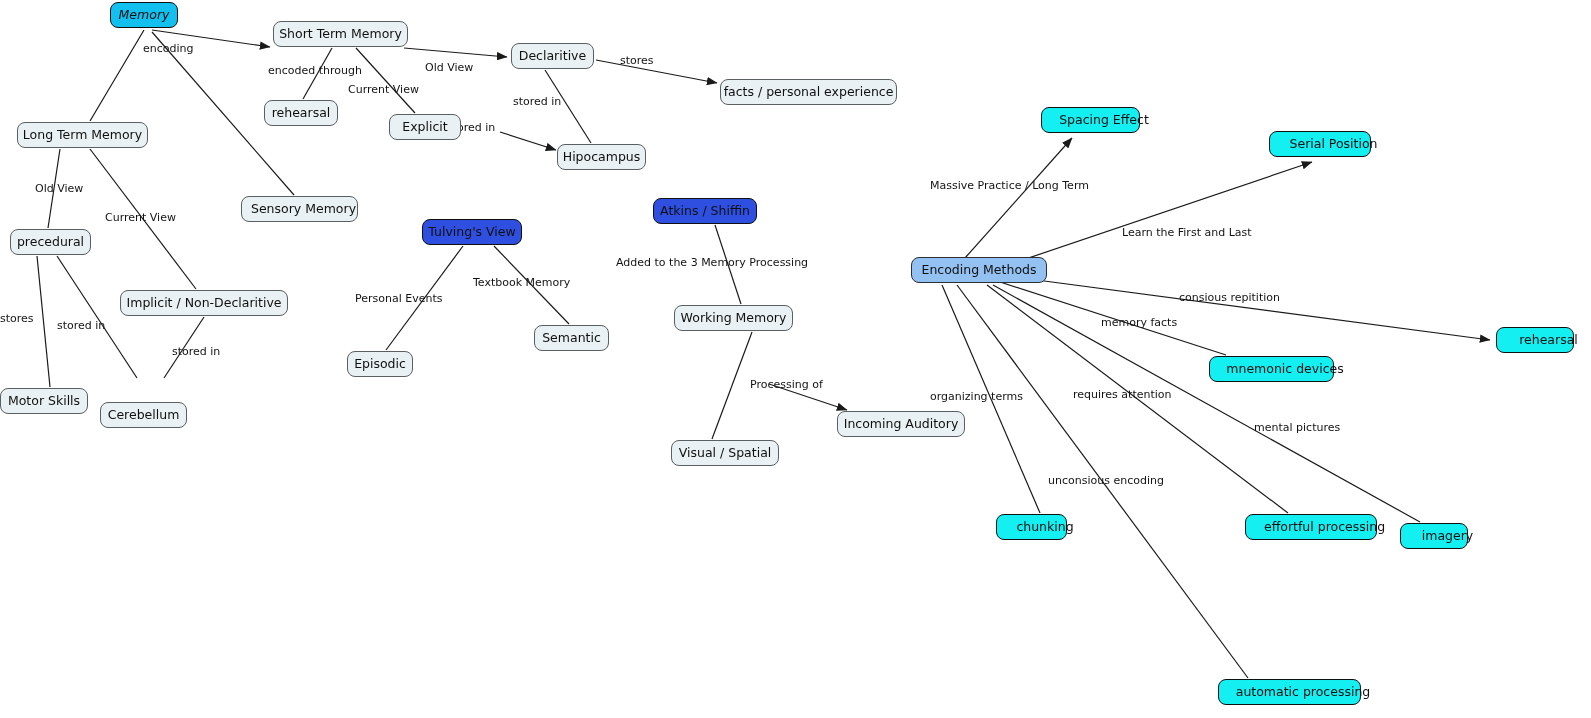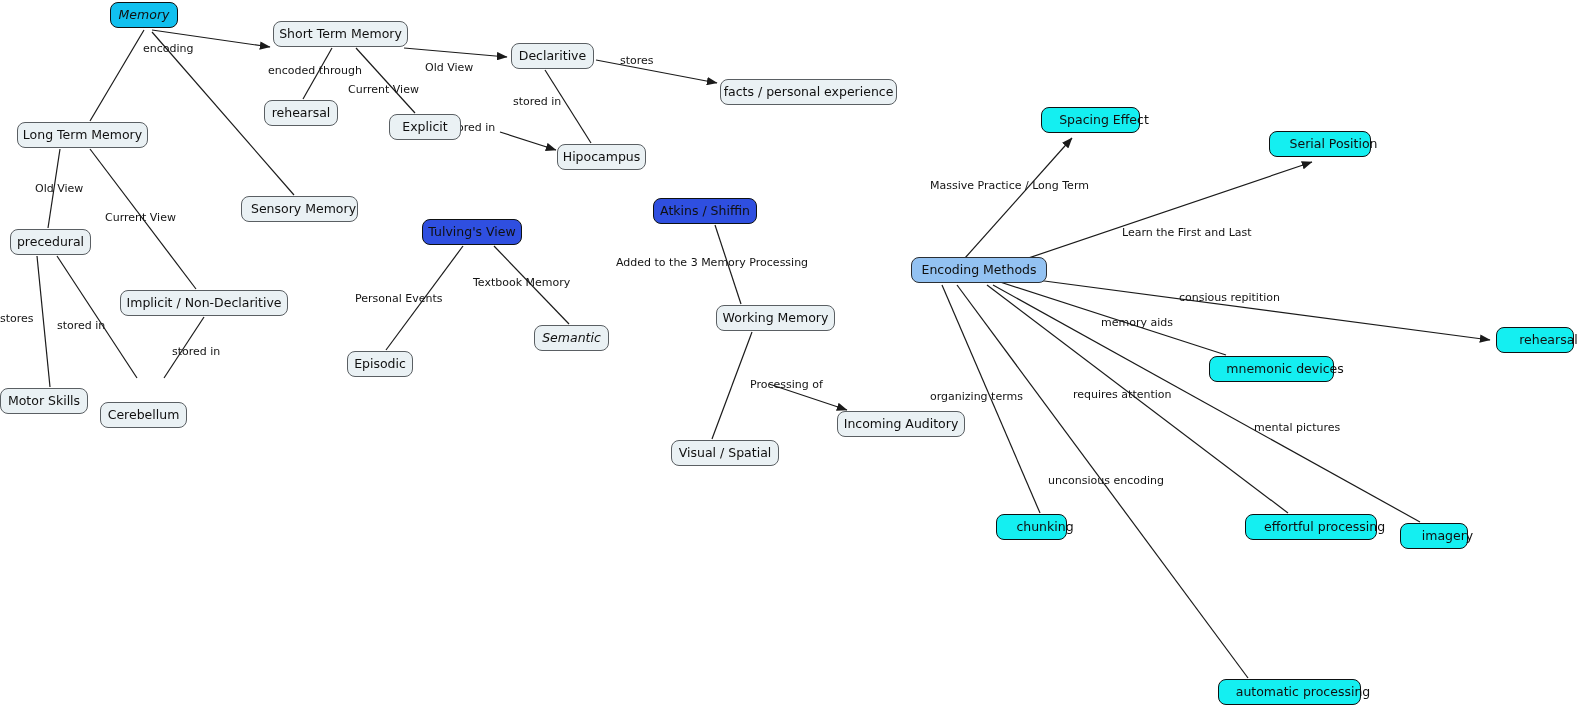--- a/index.html
+++ b/index.html
@@ -118,21 +118,21 @@
       <span class="edge-label" style="left: 0px; top: 313px;">stores</span>
       <span class="edge-label" style="left: 57px; top: 320px;">stored in</span>
       <span class="edge-label" style="left: 172px; top: 346px;">stored in</span>
       <span class="edge-label" style="left: 355px; top: 293px;">Personal Events</span>
       <span class="edge-label" style="left: 473px; top: 277px;">Textbook Memory</span>
       <span class="edge-label" style="left: 616px; top: 257px;">Added to the 3 Memory Processing</span>
       <span class="edge-label" style="left: 750px; top: 379px;">Processing of</span>
       <span class="edge-label" style="left: 930px; top: 180px;">Massive Practice / Long Term</span>
       <span class="edge-label" style="left: 1122px; top: 227px;">Learn the First and Last</span>
       <span class="edge-label" style="left: 1179px; top: 292px;">consious repitition</span>
-      <span class="edge-label" style="left: 1101px; top: 317px;">memory aids</span>
+      <span class="edge-label" style="left: 1101px; top: 317px;">memory facts</span>
       <span class="edge-label" style="left: 1254px; top: 422px;">mental pictures</span>
       <span class="edge-label" style="left: 1073px; top: 389px;">requires attention</span>
       <span class="edge-label" style="left: 930px; top: 391px;">organizing terms</span>
       <span class="edge-label" style="left: 1048px; top: 475px;">unconsious encoding</span>
     </div>
   <div id="nodes-layer">
       <div class="node k-skyblue" style="left: 110px; top: 2px; width: 68px; font-style: italic;">
         <span>Memory</span>
       </div>
       <div class="node k-default" style="left: 273px; top: 21px; width: 135px;">
@@ -170,27 +170,27 @@
       </div>
       <div class="node k-default" style="left: 100px; top: 379px; width: 87px; margin-top: 23px;">
         <span>Cerebellum</span>
       </div>
       <div class="node k-royal" style="left: 422px; top: 219px; width: 100px;">
         <span>Tulving's View</span>
       </div>
       <div class="node k-default" style="left: 347px; top: 351px; width: 66px;">
         <span>Episodic</span>
       </div>
-      <div class="node k-default" style="left: 534px; top: 325px; width: 75px; font-style: italic;">
+      <div class="node k-default" style="left: 534px; top: 325px; width: 75px;">
         <span>Semantic</span>
       </div>
       <div class="node k-royal" style="left: 653px; top: 198px; width: 104px;">
         <span>Atkins / Shiffin</span>
       </div>
-      <div class="node k-default" style="left: 674px; top: 305px; width: 119px; margin-left: 42px;">
+      <div class="node k-default" style="left: 674px; top: 305px; width: 119px;">
         <span>Working Memory</span>
       </div>
       <div class="node k-default" style="left: 671px; top: 440px; width: 108px;">
         <span>Visual / Spatial</span>
       </div>
       <div class="node k-default" style="left: 837px; top: 411px; width: 128px;">
         <span>Incoming Auditory</span>
       </div>
       <div class="node k-corn" style="left: 911px; top: 257px; width: 136px;">
         <span>Encoding Methods</span>

